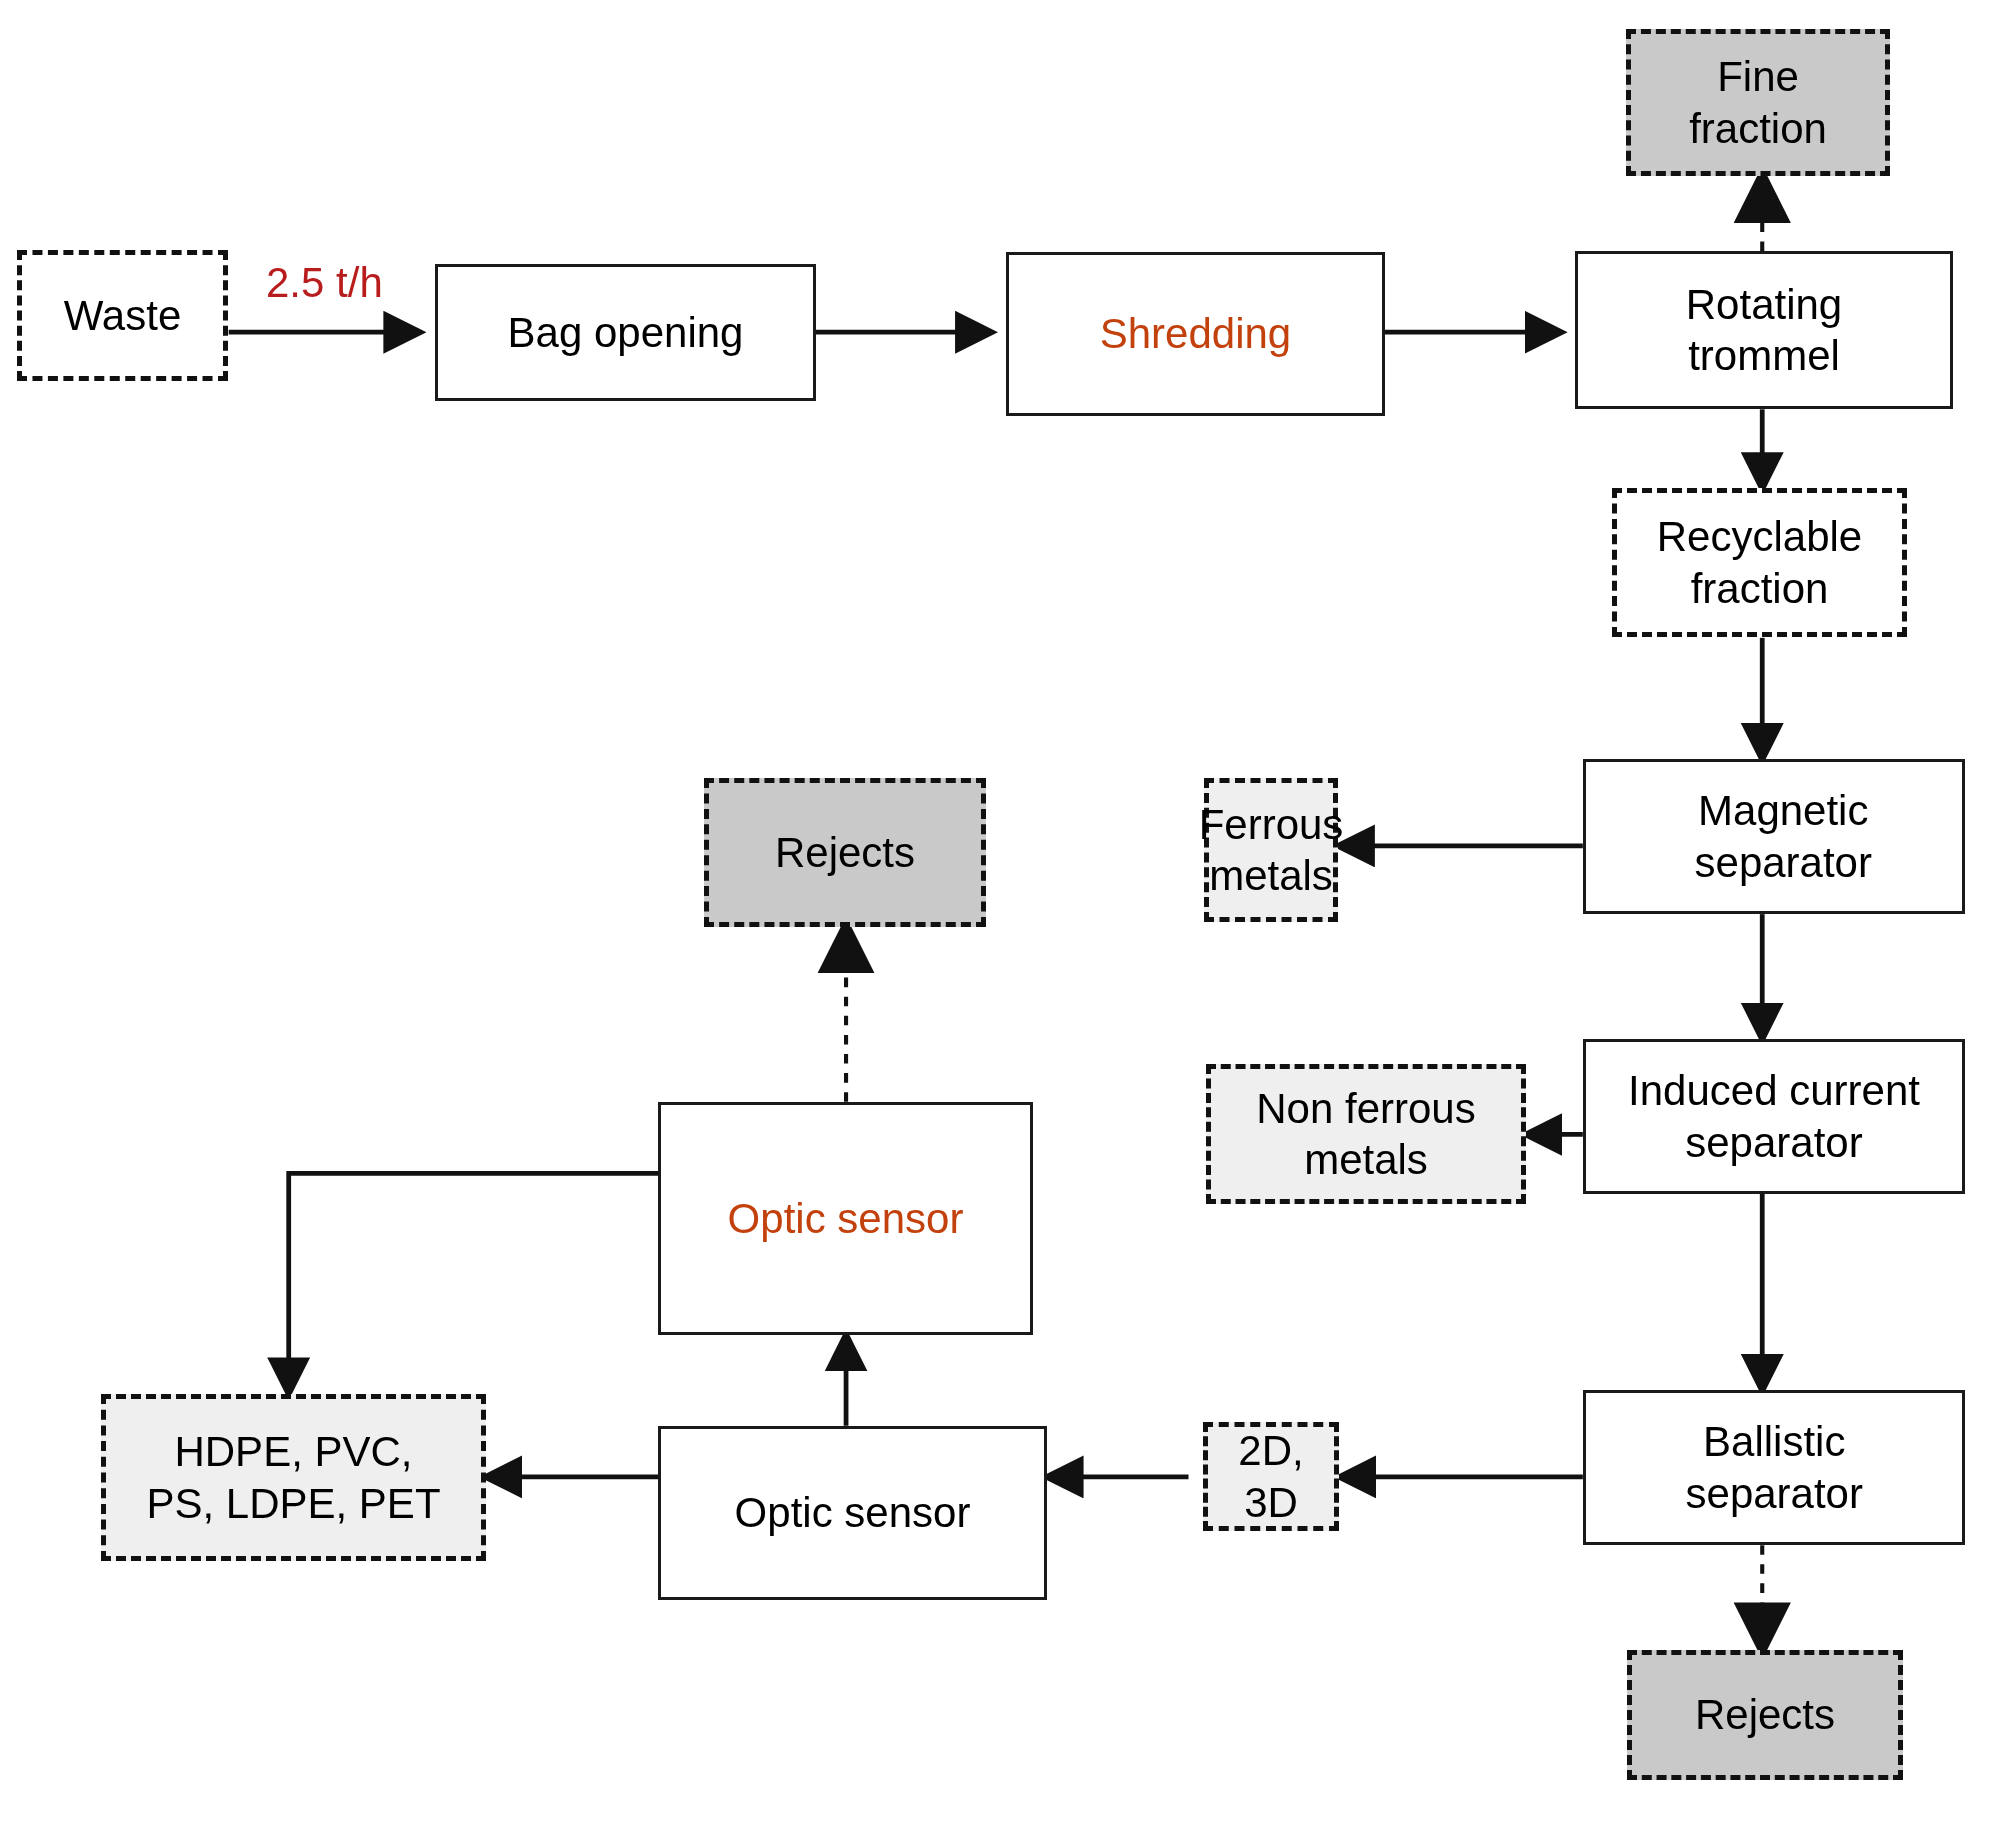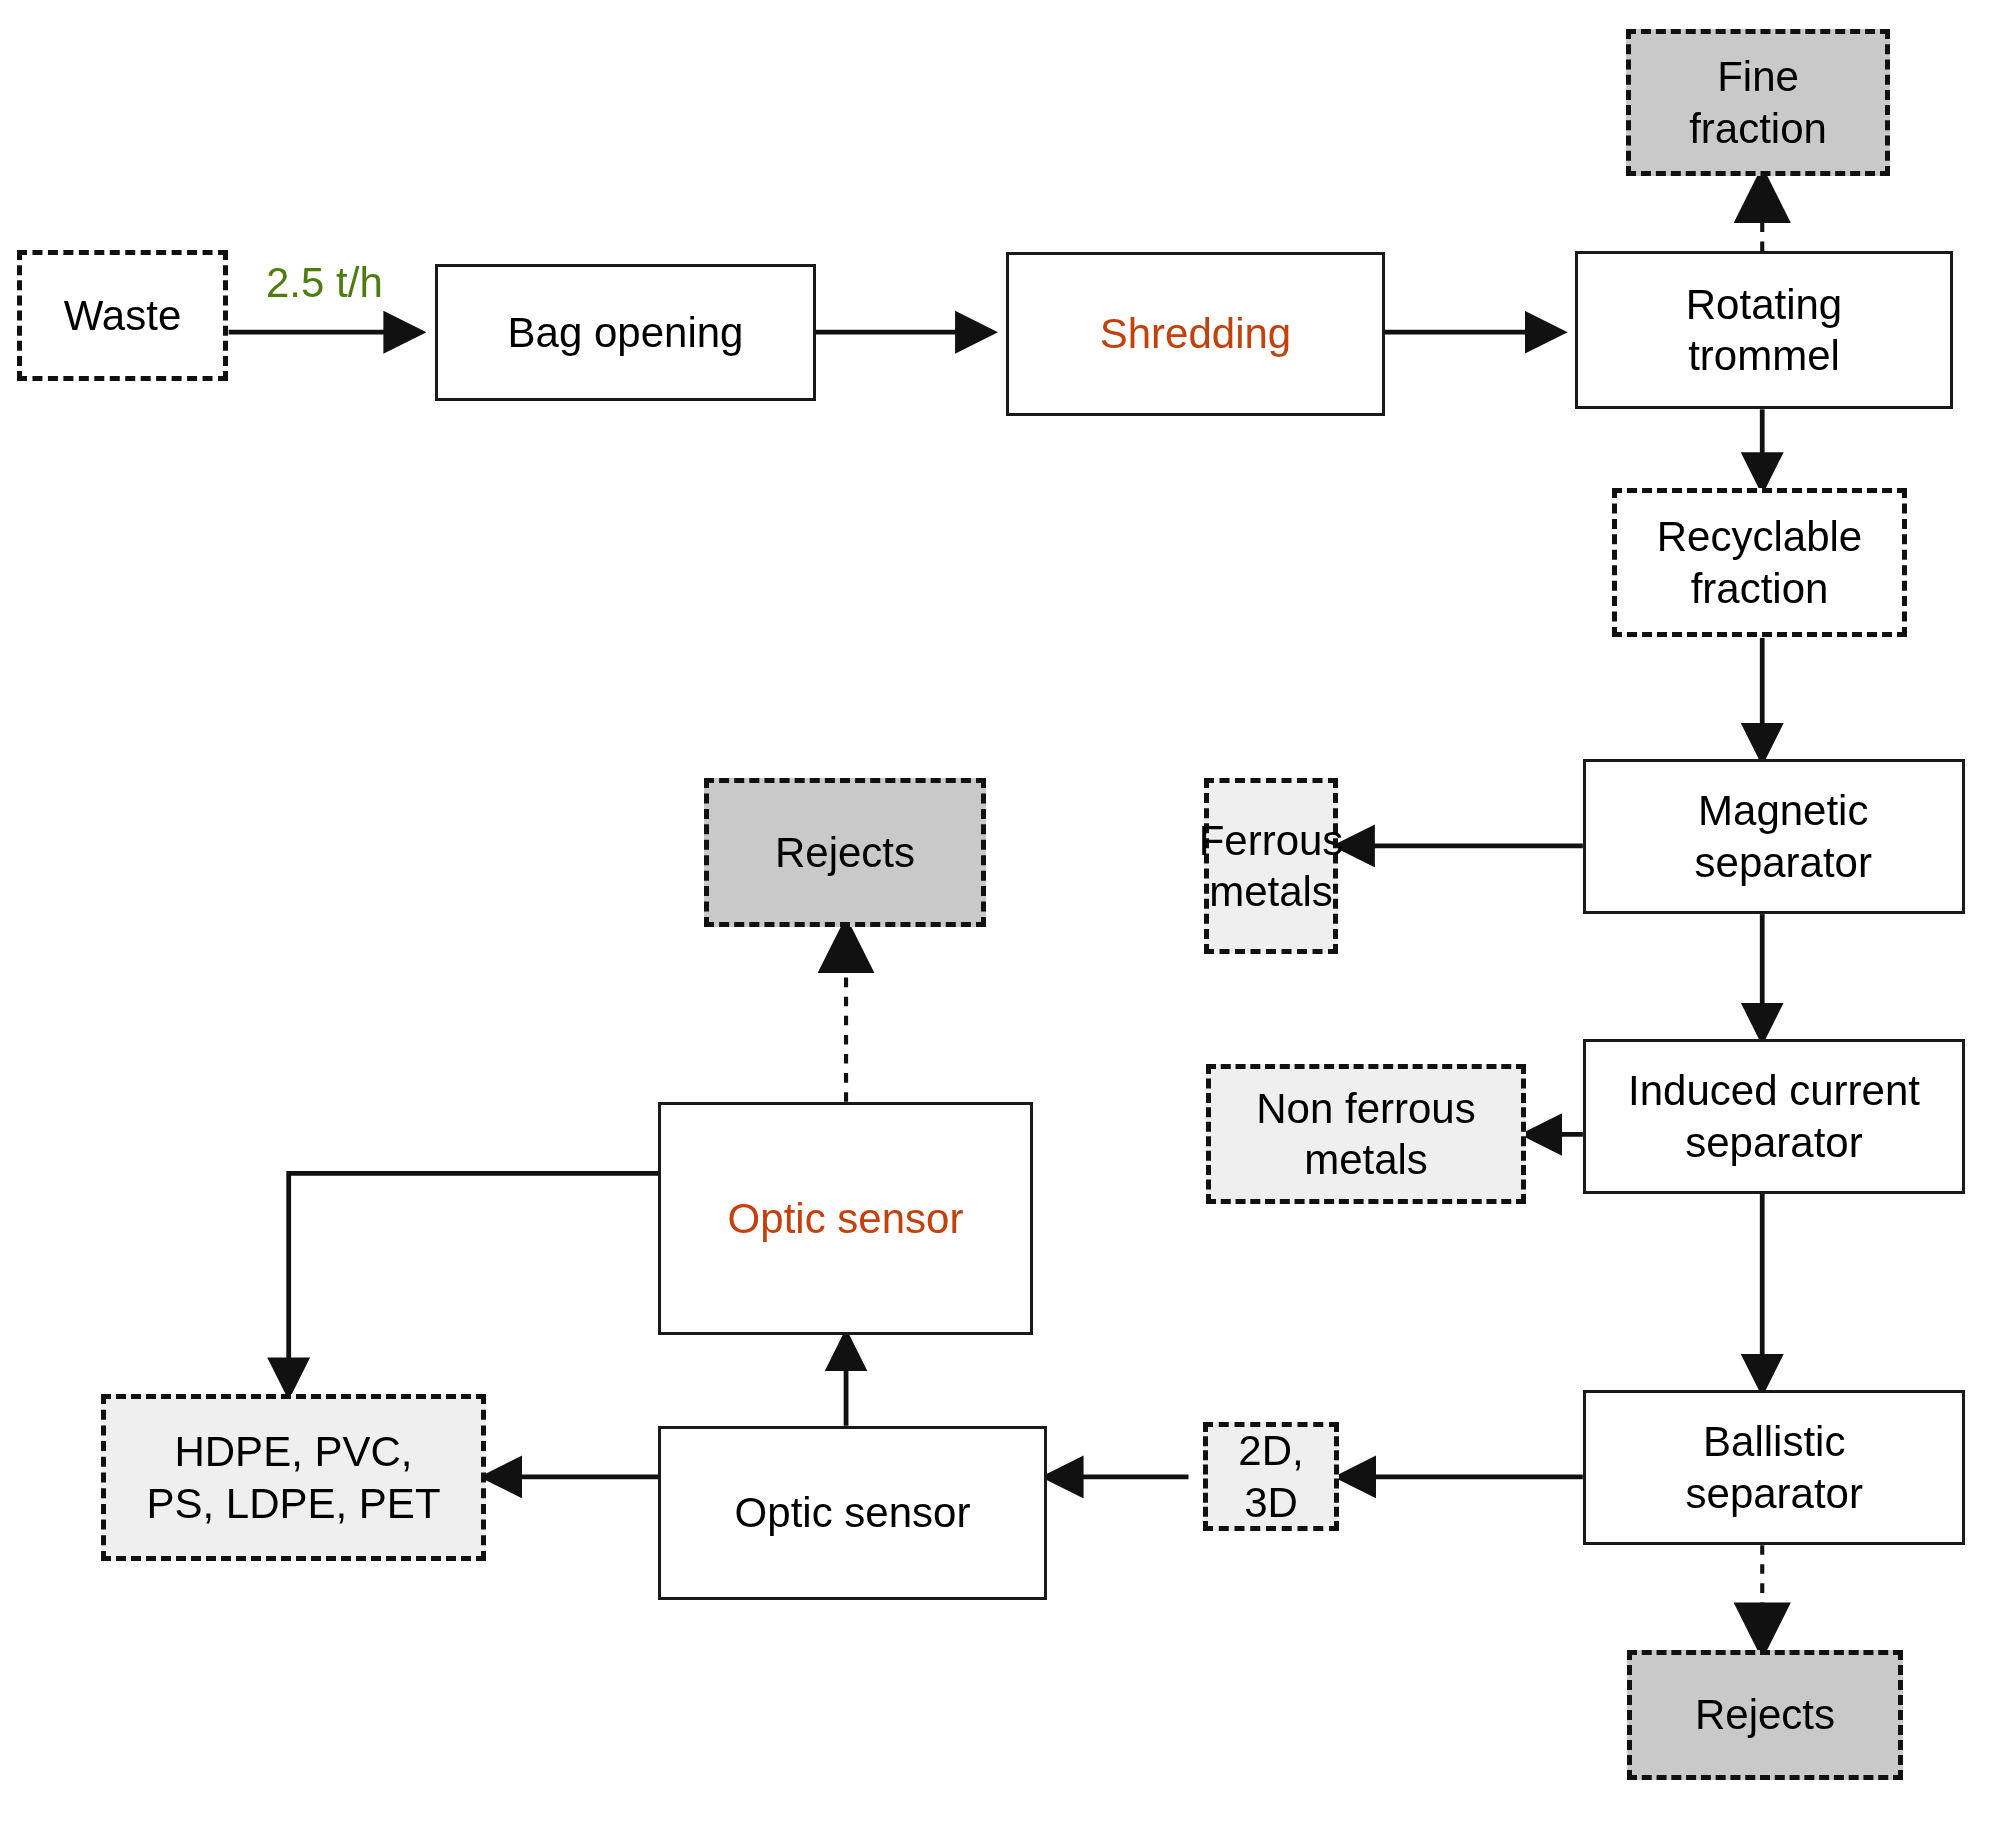--- a/index.html
+++ b/index.html
@@ -42,21 +42,21 @@
     background: #efefef;
   }
   .flow-dark {
     border: 5.5px dashed #111111;
     background: #c9c9c9;
   }
   .red-text { color: #c2410c; }
   .edge-label {
     position: absolute;
     font-size: 42px;
-    color: #4d7c0f;
+    color: #b91c1c;
     z-index: 4;
     white-space: nowrap;
   }
   svg#edges {
     position: absolute;
     left: 0;
     top: 0;
     width: 1995px;
     height: 1846px;
     z-index: 1;
@@ -138,21 +138,21 @@
   <div class="node flow" style="left:1612px; top:488px; width:295px; height:149px;justify-content:center;">
     <span>Recyclable
 fraction</span>
   </div>
 
   <div class="node process" style="left:1583px; top:759px; width:382px; height:155px;padding-left:24px;">
     <span>Magnetic
 separator</span>
   </div>
 
-  <div class="node flow-light" style="left:1204px; top:778px; width:134px; height:176px;">
+  <div class="node flow-light" style="left:1204px; top:778px; width:134px; height:144px;">
     <span>Ferrous
 metals</span>
   </div>
 
   <div class="node process" style="left:1583px; top:1039px; width:382px; height:155px;">
     <span>Induced current
 separator</span>
   </div>
 
   <div class="node flow-light" style="left:1206px; top:1064px; width:320px; height:140px;">

